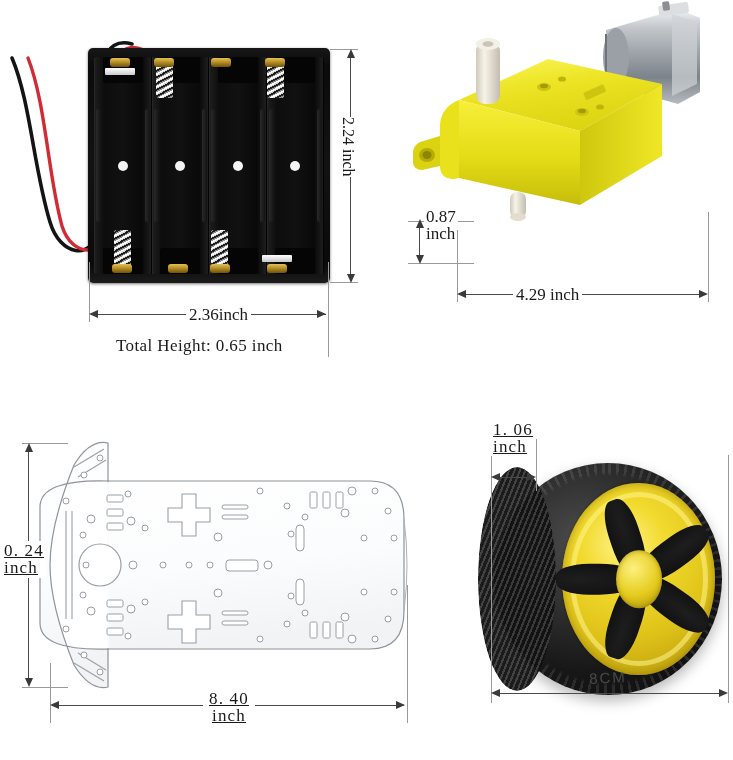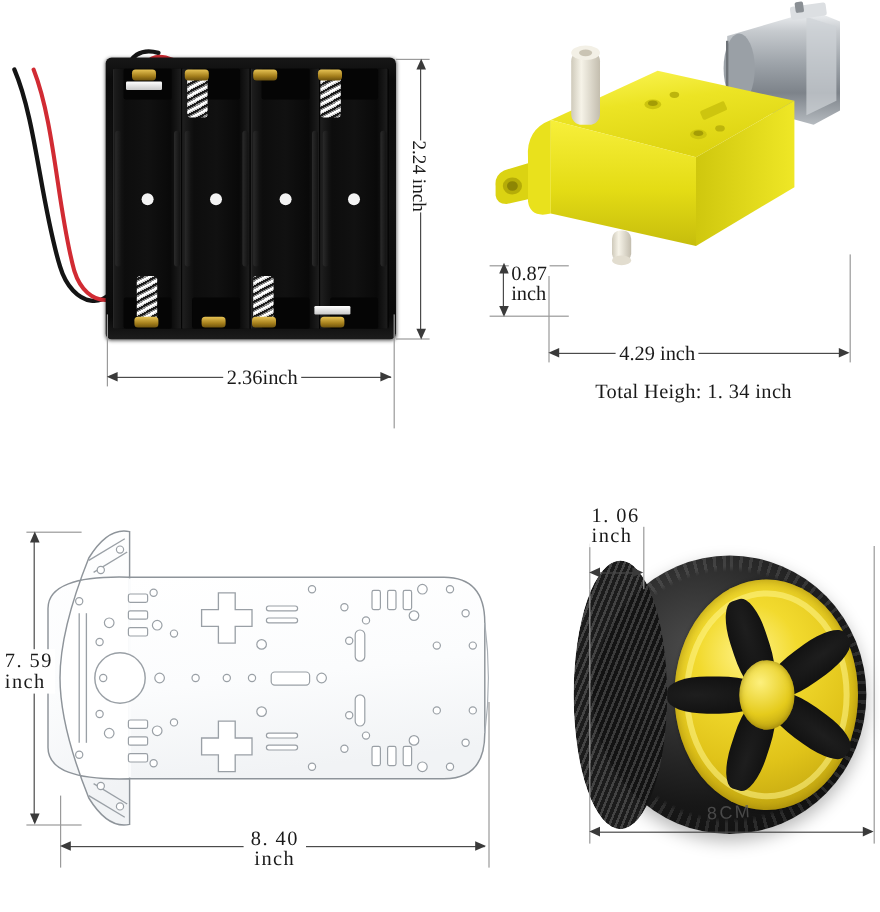--- a/index.html
+++ b/index.html
@@ -32,21 +32,21 @@
   .arrow.up    { border-left:4px solid transparent; border-right:4px solid transparent; border-bottom:9px solid #3a3a3a; }
   .arrow.down  { border-left:4px solid transparent; border-right:4px solid transparent; border-top:9px solid #3a3a3a; }
 
   .dim-label {
     position:absolute; white-space:nowrap; color:#1a1a1a;
     font-family:"Liberation Serif", serif;
   }
   .dim-label.boxed { background:#fff; padding:0 3px; }
   .sz16 { font-size:16px; }
   .sz17 { font-size:17px; }
-  .spaced { letter-spacing:1.2px; }
+  .spaced { letter-spacing:1.2px;text-decoration:underline; }
   .stack { text-align:left; line-height:1.02; }
 
   
   #battery-panel { left:0; top:0; width:380px; height:375px; }
 
   .batt-body {
     position:absolute; left:88px; top:48px; width:242px; height:235px;
     background:linear-gradient(180deg,#171717 0%,#0b0b0b 8%,#121212 50%,#0a0a0a 92%,#1c1c1c 100%);
     border-radius:5px;
     box-shadow:0 1px 3px rgba(0,0,0,.55);
@@ -234,20 +234,21 @@
     <div class="arrow down" style="left:347px; top:274px;"></div>
     <div class="dim-label boxed sz16" style="left:336px; top:117px; writing-mode:vertical-rl; text-orientation:mixed;">2.24 inch</div>
 
     <div class="ext-v" style="left:89px;  top:262px; height:60px;"></div>
     <div class="ext-v" style="left:328px; top:262px; height:95px;"></div>
     <div class="dimline-h" style="left:92px; top:314px; width:234px;"></div>
     <div class="arrow left" style="left:89px;  top:310px;"></div>
     <div class="arrow right" style="left:317px; top:310px;"></div>
     <div class="dim-label boxed sz17" style="left:186px; top:305px;">2.36inch</div>
 
+    <div class="dim-label sz17" style="left:116px; top:336px; letter-spacing:.4px;">Total Height: 0.65 inch</div>
   </div>
 
   <div class="panel" id="motor-panel">
 
     <svg class="motor-stage" viewBox="0 0 333 290">
       <defs>
         <linearGradient id="ybodyTop" x1="0" y1="0" x2="0.4" y2="1">
           <stop offset="0%" stop-color="#fdf75a"></stop>
           <stop offset="45%" stop-color="#ece424"></stop>
           <stop offset="100%" stop-color="#ddd412"></stop>
@@ -311,33 +312,32 @@
       <ellipse cx="200" cy="107" rx="4" ry="2.6" fill="#bdb50c"></ellipse>
 
       <rect x="183" y="93" width="22" height="8" rx="1.5" fill="#cdc50f" transform="rotate(-24 183 93)"></rect>
     </svg>
 
     <div class="ext-h" style="left:8px;  top:221px; width:66px;"></div>
     <div class="ext-h" style="left:8px;  top:263px; width:66px;"></div>
     <div class="dimline-v" style="left:19px; top:222px; height:40px;"></div>
     <div class="arrow up" style="left:16px; top:219px;"></div>
     <div class="arrow down" style="left:16px; top:255px;"></div>
-    <div class="dim-label sz17 stack" style="left:24px; top:219px; background:#fff; padding:0 2px;">
+    <div class="dim-label sz17 stack" style="left:24px; top:208px; background:#fff; padding:0 2px;">
       <span>0.87</span><br>
       <span>inch</span>
     </div>
 
     <div class="ext-v" style="left:57px;  top:230px; height:72px;"></div>
     <div class="ext-v" style="left:308px; top:212px; height:90px;"></div>
     <div class="dimline-h" style="left:60px; top:294px; width:246px;"></div>
     <div class="arrow left" style="left:57px;  top:290px;"></div>
     <div class="arrow right" style="left:299px; top:290px;"></div>
     <div class="dim-label boxed sz17" style="left:113px; top:285px;">4.29 inch</div>
 
-    <div class="dim-label sz17" style="left:96px; top:317px; letter-spacing:.3px;">Total Heigh: 1. 34  inch</div>
   </div>
 
   <div class="panel" id="chassis-panel">
 
     <svg style="position:absolute; left:0; top:0;" width="440" height="300" viewBox="0 0 440 300">
       <defs>
         <linearGradient id="plateGrad" x1="0" y1="0" x2="0.2" y2="1">
           <stop offset="0%" stop-color="#ffffff"></stop>
           <stop offset="55%" stop-color="#fbfcfd"></stop>
           <stop offset="100%" stop-color="#f1f3f5"></stop>
@@ -457,21 +457,21 @@
         <circle cx="66" cy="214" r="3"></circle>
       </g>
     </svg>
 
     <div class="ext-h" style="left:22px;  top:28px;  width:46px;"></div>
     <div class="ext-h" style="left:22px;  top:272px; width:46px;"></div>
     <div class="dimline-v" style="left:28px; top:31px; height:239px;"></div>
     <div class="arrow up" style="left:25px; top:28px;"></div>
     <div class="arrow down" style="left:25px; top:263px;"></div>
     <div class="dim-label sz17 spaced stack" style="left:2px; top:126px; background:#fff; padding:1px 2px;">
-      <span>7. 59</span><br>
+      <span>0. 24</span><br>
       <span>inch</span>
     </div>
 
     <div class="ext-v" style="left:50px;  top:248px; height:60px;"></div>
     <div class="ext-v" style="left:407px; top:170px; height:138px;"></div>
     <div class="dimline-h" style="left:53px; top:290px; width:351px;"></div>
     <div class="arrow left" style="left:50px;  top:286px;"></div>
     <div class="arrow right" style="left:396px; top:286px;"></div>
     <div class="dim-label sz17 spaced stack" style="left:203px; top:275px; background:#fff; padding:0 6px; text-align:center;">
       <span>8. 40</span><br>

